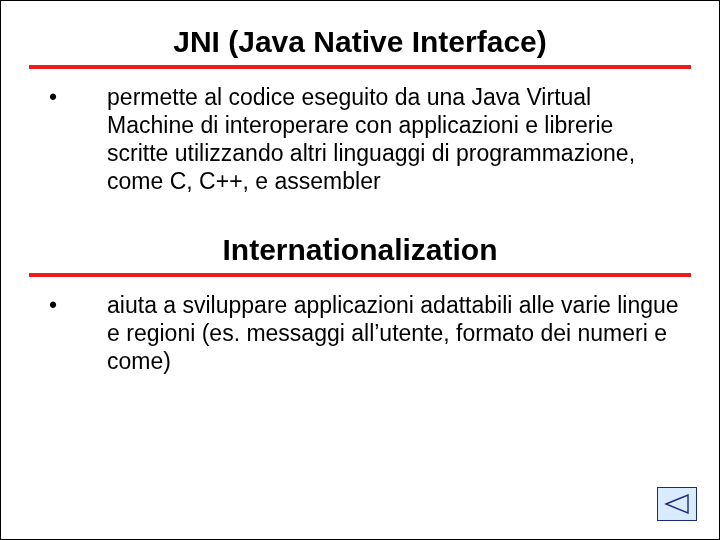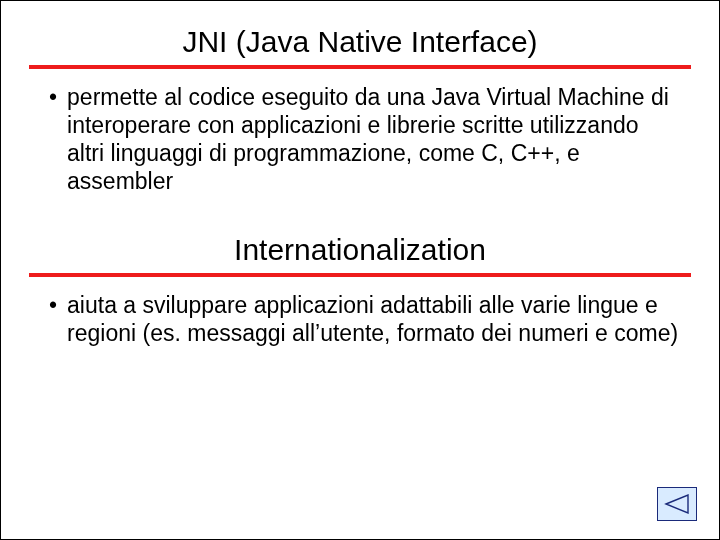--- a/index.html
+++ b/index.html
@@ -8,21 +8,21 @@
     background: #ffffff;
     border: 1px solid #000;
     font-family: Arial, Helvetica, sans-serif;
     color: #000;
     position: relative;
     padding: 20px 28px 0 28px;
   }
   .heading {
     text-align: center;
     font-size: 30px;
-    font-weight: 400;
+    font-weight: 700;
     margin: 4px 0 6px 0;
   }
   .rule {
     border: none;
     border-top: 4px solid #ee1c1c;
     margin: 0 0 14px 0;
   }
   .bullet-block {
     padding: 0 12px 0 20px;
     font-size: 23px;
@@ -33,20 +33,21 @@
     align-items: flex-start;
   }
   .bullet-dot {
     flex: 0 0 auto;
     padding-right: 10px;
     line-height: 1.22;
     font-size: 23px;
   }
   .bullet-text {
     flex: 1 1 auto;
+    margin-left: 40px;
   }
   .spacer-1 { height: 34px; }
   .nav {
     position: absolute;
     right: 22px;
     bottom: 18px;
     width: 40px;
     height: 34px;
     border: 1px solid #1a2a7a;
     background: #d9ebff;

